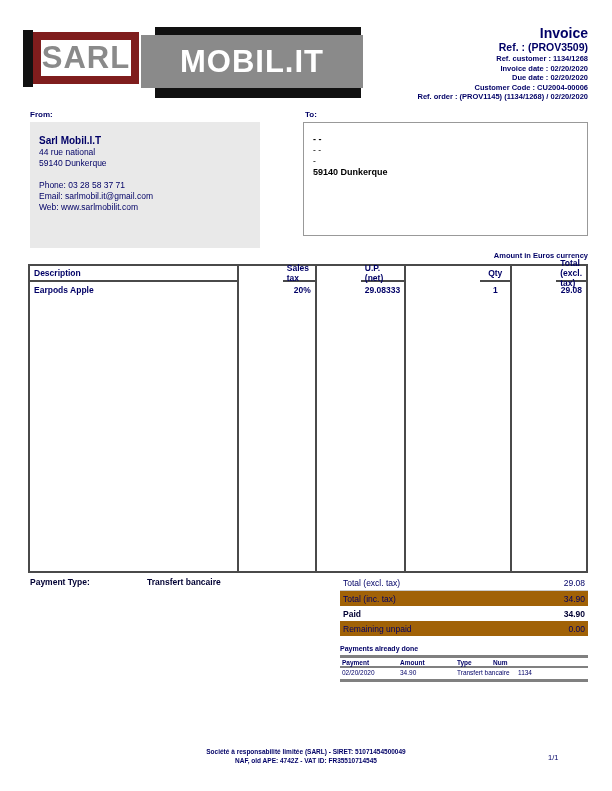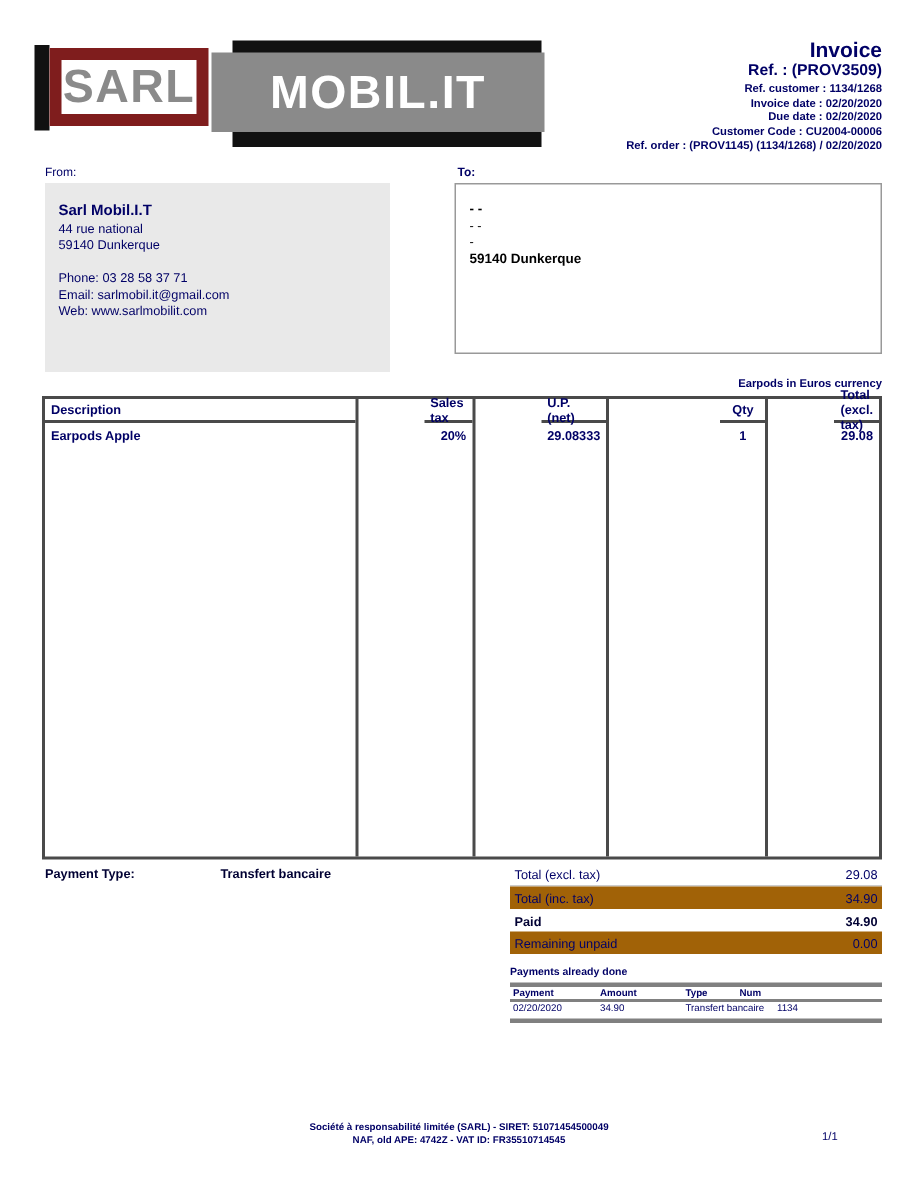--- a/index.html
+++ b/index.html
@@ -19,21 +19,21 @@
                 display:flex; align-items:center; justify-content:center;
                 font-size:31px; font-weight:bold; color:#ffffff; letter-spacing:1px; }
 
   
   .inv-head { position:absolute; right:24px; top:26px; text-align:right; color:#000066; }
   .inv-title { font-size:14px; font-weight:bold; line-height:15px; }
   .inv-ref { font-size:10.5px; font-weight:bold; line-height:13px; }
   .inv-line { font-size:7.5px; font-weight:bold; line-height:9.5px; }
 
   
-  .from-label { position:absolute; left:30px; top:110px; font-size:8px; font-weight:normal; }
+  .from-label { position:absolute; left:30px; top:110px; font-size:8px; font-weight:bold; }
   .to-label   { position:absolute; left:305px; top:110px; font-size:8px; font-weight:bold; }
   .from-box { position:absolute; left:30px; top:122px; width:230px; height:126px; background:#e9e9e9;
               padding:12px 9px; font-size:8.5px; line-height:11px; }
   .from-name { font-size:10px; font-weight:bold; line-height:13px; }
   .from-gap { height:11px; }
   .to-box { position:absolute; left:303px; top:122px; width:285px; height:114px; background:#ffffff;
             border:1px solid #999999; padding:11px 9px; font-size:8.5px; line-height:11px; color:#000000; }
   .to-line-bold { font-weight:bold; font-size:9px; }
 
   
@@ -111,21 +111,21 @@
   </div>
 
   <div class="to-label">To:</div>
   <div class="to-box">
     <div class="to-line-bold">- -</div>
     <div>- -</div>
     <div>-</div>
     <div class="to-line-bold">59140 Dunkerque</div>
   </div>
 
-  <div class="currency-note">Earpods in Euros currency</div>
+  <div class="currency-note">Amount in Euros currency</div>
 
   <div class="items-table">
     <div class="col col-desc">
       <div class="th">Description</div>
       <div class="td">Earpods Apple</div>
     </div>
     <div class="col col-tax">
       <div class="th c">Sales tax</div>
       <div class="td r">20%</div>
     </div>

